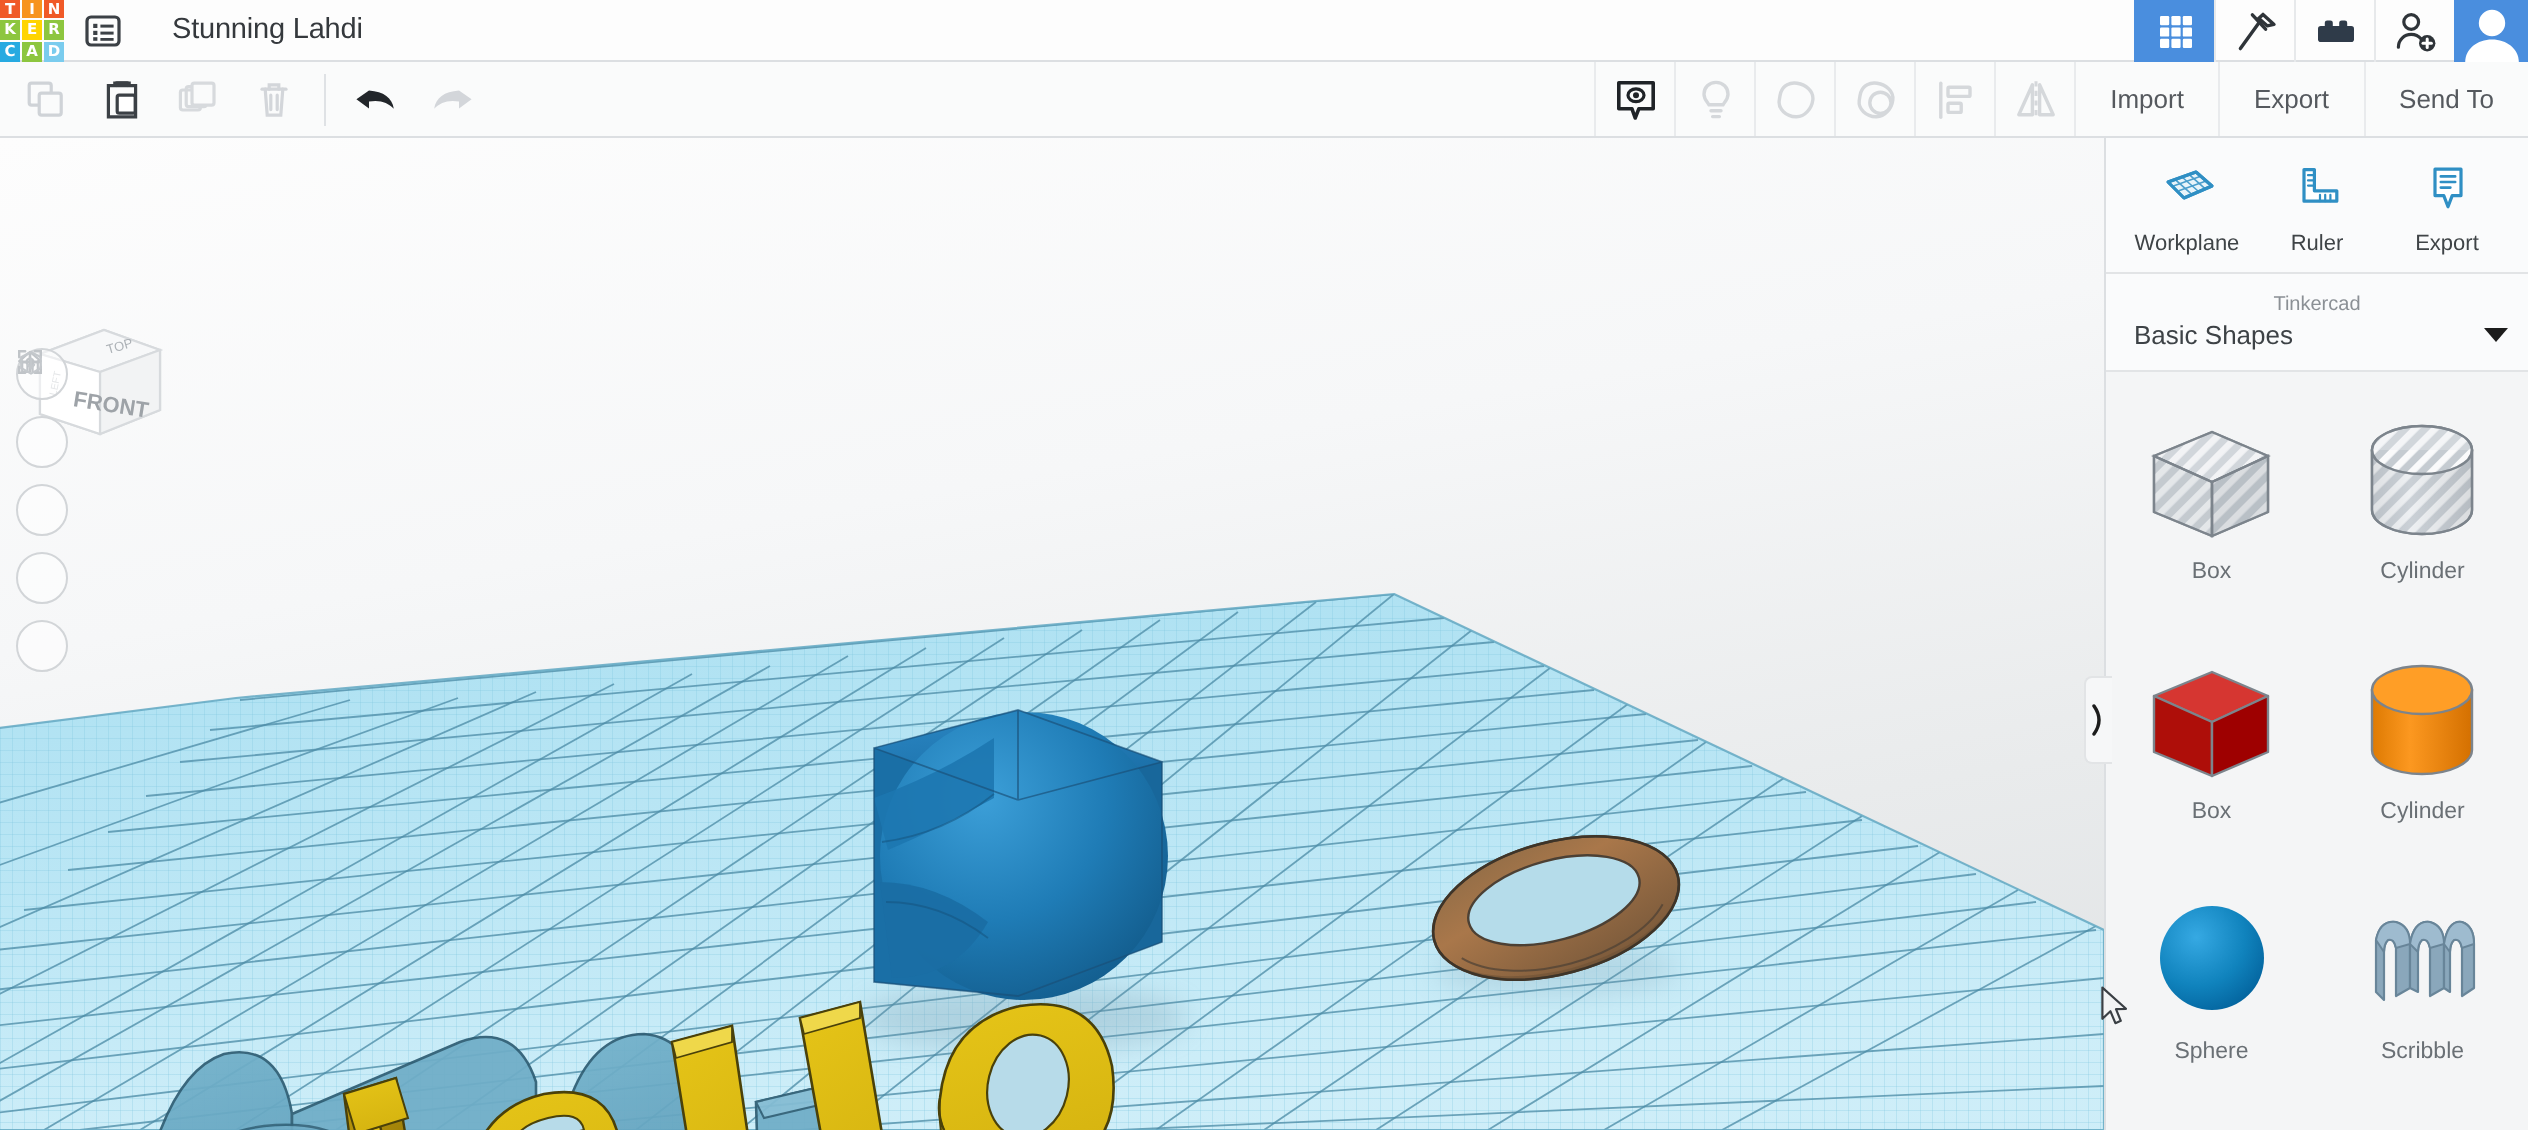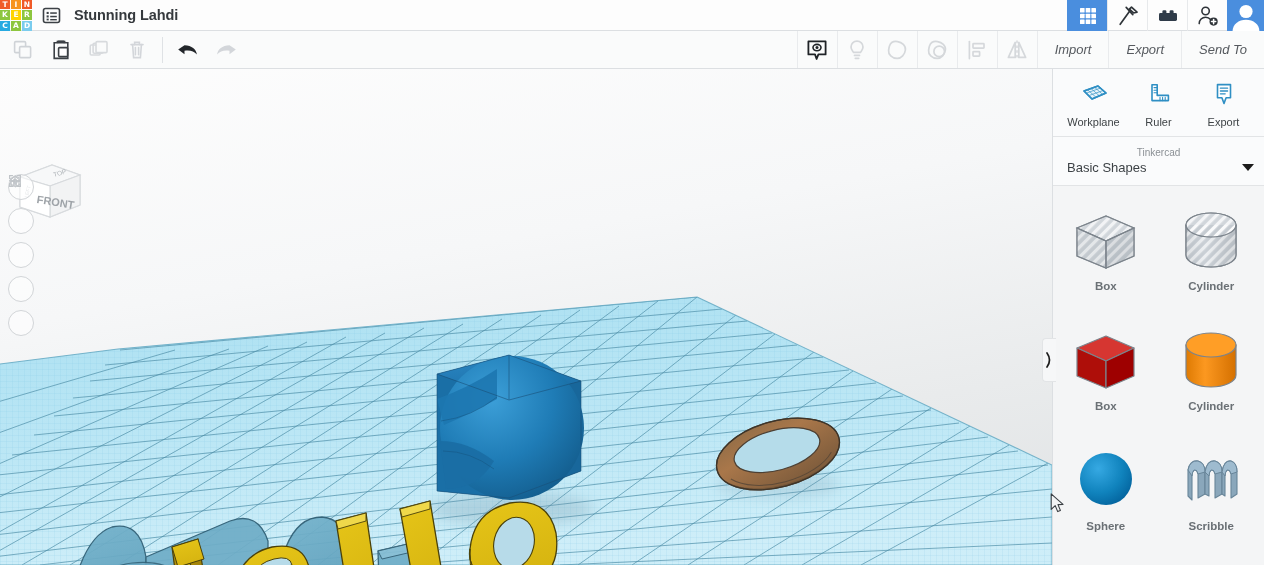--- a/index.html
+++ b/index.html
@@ -27,21 +27,21 @@
     display: flex; align-items: center; justify-content: center;
     font-size: 7.5px; font-weight: bold; color: #fff;
     font-family: "DejaVu Sans", sans-serif; line-height: 1;
   }
   .doc-icon-btn {
     margin-left: 9px; width: 21px; height: 21px;
     display: flex; align-items: center; justify-content: center;
     flex: 0 0 21px; cursor: pointer;
   }
   .doc-title {
-    margin-left: 12px; font-size: 14.5px; font-weight: bold; color: #35393d;
+    margin-left: 24px; font-size: 14.5px; font-weight: normal; color: #35393d;
     letter-spacing: -0.1px; white-space: nowrap;
   }
   .topbar-right {
     position: absolute; right: 0; top: 0; height: 31px;
     display: flex; align-items: stretch;
   }
   .tb-icon {
     width: 40px; height: 31px; display: flex; align-items: center; justify-content: center;
     cursor: pointer; border-left: 1px solid #e7e9eb;
   }
@@ -67,21 +67,20 @@
     position: absolute; right: 0; top: 0; height: 37px; display: flex; align-items: center;
   }
   .tool-btn-b {
     width: 40px; height: 37px; display: flex; align-items: center; justify-content: center;
     cursor: pointer; border-left: 1px solid #e9ebed;
   }
   .txt-btn {
     height: 37px; padding: 0 17px; display: flex; align-items: center; justify-content: center;
     font-size: 13px; color: #55595e; cursor: pointer; border-left: 1px solid #e9ebed;
     white-space: nowrap;
-    font-style: italic;
   }
 
   
   .viewport {
     position: absolute; left: 0; top: 69px; width: 1052px; height: 496px;
     overflow: hidden;
     background: linear-gradient(170deg,#fdfdfd 0%, #f6f7f8 38%, #e9ebec 72%, #dfe2e4 100%);
   }
   .viewport svg { position: absolute; left: 0; top: 0; }
 
@@ -133,21 +132,21 @@
     flex: 1; overflow: hidden;
     display: grid; grid-template-columns: 1fr 1fr;
     grid-auto-rows: 120px; align-content: start;
     padding-top: 6px; background: #f4f5f6;
   }
   .shape-cell {
     display: flex; flex-direction: column; align-items: center; justify-content: flex-start;
     padding-top: 12px; cursor: pointer;
   }
   .shape-art { width: 78px; height: 74px; display: flex; align-items: center; justify-content: center; }
-  .shape-label { font-size: 11.5px; color: #6a7075; margin-top: 2px; font-weight: bold; }
+  .shape-label { font-size: 11.5px; color: #6a7075; margin-top: 2px; }
 
   
   .cursor { position: absolute; left: 1050px; top: 493px; z-index: 40; pointer-events: none; }
 </style>
 </head>
 <body>
 
 <div id="app">
 
   <div class="topbar">

